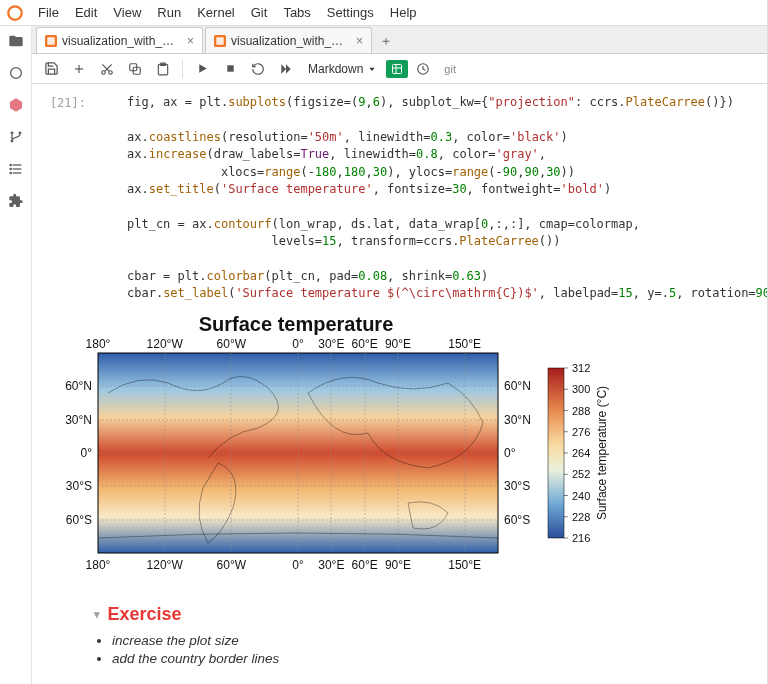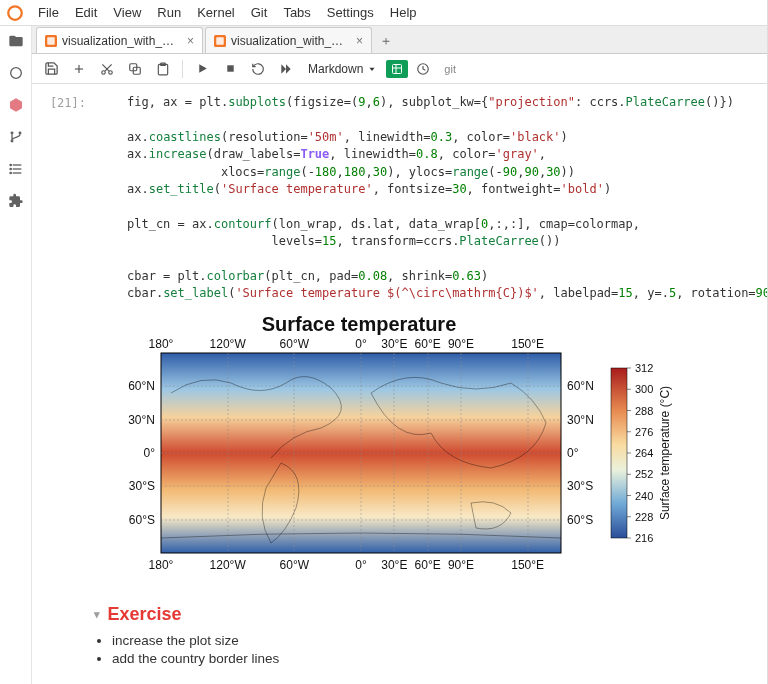--- a/index.html
+++ b/index.html
@@ -28,34 +28,34 @@
   .tb-sep { width:1px; height:18px; background:#ddd; margin:0 4px; }
   .celltype { display:flex; align-items:center; gap:4px; height:24px; padding:0 6px; border:1px solid transparent; font-size:12px; color:#333; }
   .sheets { width:22px; height:18px; background:#0f9d58; border-radius:2px; display:flex; align-items:center; justify-content:center; }
   .gitlbl { font-size:11px; color:#888; margin-left:6px; }
   
   .nbarea { flex:1; overflow:auto; padding:6px 14px 20px 6px; }
   .cell { display:flex; margin:4px 0 10px 0;gap:33px; }
   .prompt { width:56px; flex:none; text-align:right; padding-right:8px; color:#9e9e9e; font-family: "DejaVu Sans Mono","Menlo","Monaco",monospace; font-size:12px; padding-top:2px; }
   .cellbody { flex:1; min-width:0; }
   pre.code { margin:0; font-family: "DejaVu Sans Mono","Menlo","Monaco",monospace; font-size:12px; line-height:1.45; white-space:pre; color:#333; }
-  .tok-kw   { color:#8b5cf6; font-weight:bold;margin-top:39px; } 
-  .tok-fn   { color:#15803d; }   
+  .tok-kw   { color:#701a75; font-weight:normal;margin-top:39px; } 
+  .tok-fn   { color:#a16207; }   
   .tok-str  { color:#b03030; }   
   .tok-num  { color:#008000; }   
   
-  .plot-wrap { display:flex; justify-content:center; margin:6px 0 10px 0; }
+  .plot-wrap { display:flex; justify-content:flex-start; margin:6px 0 10px 0; }
   .plot-wrap svg { display:block; }
   
   .mdcell { padding-left:56px; }
   .md-h3 { color:#e53935; font-size:18px; font-weight:600; margin:18px 0 8px 0; display:flex; align-items:center; gap:8px; }
   .md-h3 .tri { color:#9e9e9e; font-size:11px; }
   .md-p { font-size:13.5px; margin:4px 0 8px 0; }
   .md-ul { margin:4px 0 0 18px; padding:0; }
-  .md-ul li { font-size:13.5px; margin:3px 0; }
+  .md-ul li { font-size:13.5px; margin:3px 0;font-style:italic; }
 </style>
 </head>
 <body>
 <div class="root">
 
   <div class="menubar">
     <span class="logo">
       <svg viewBox="0 0 24 24" width="18" height="18">
           <circle cx="12" cy="12" r="9" fill="none" stroke="#f37626" stroke-width="3"></circle>
         </svg>

